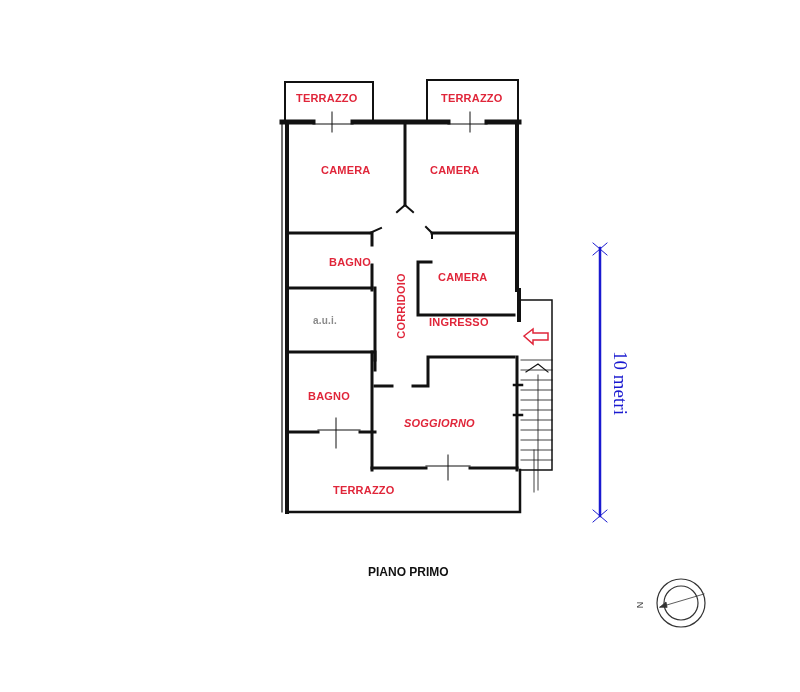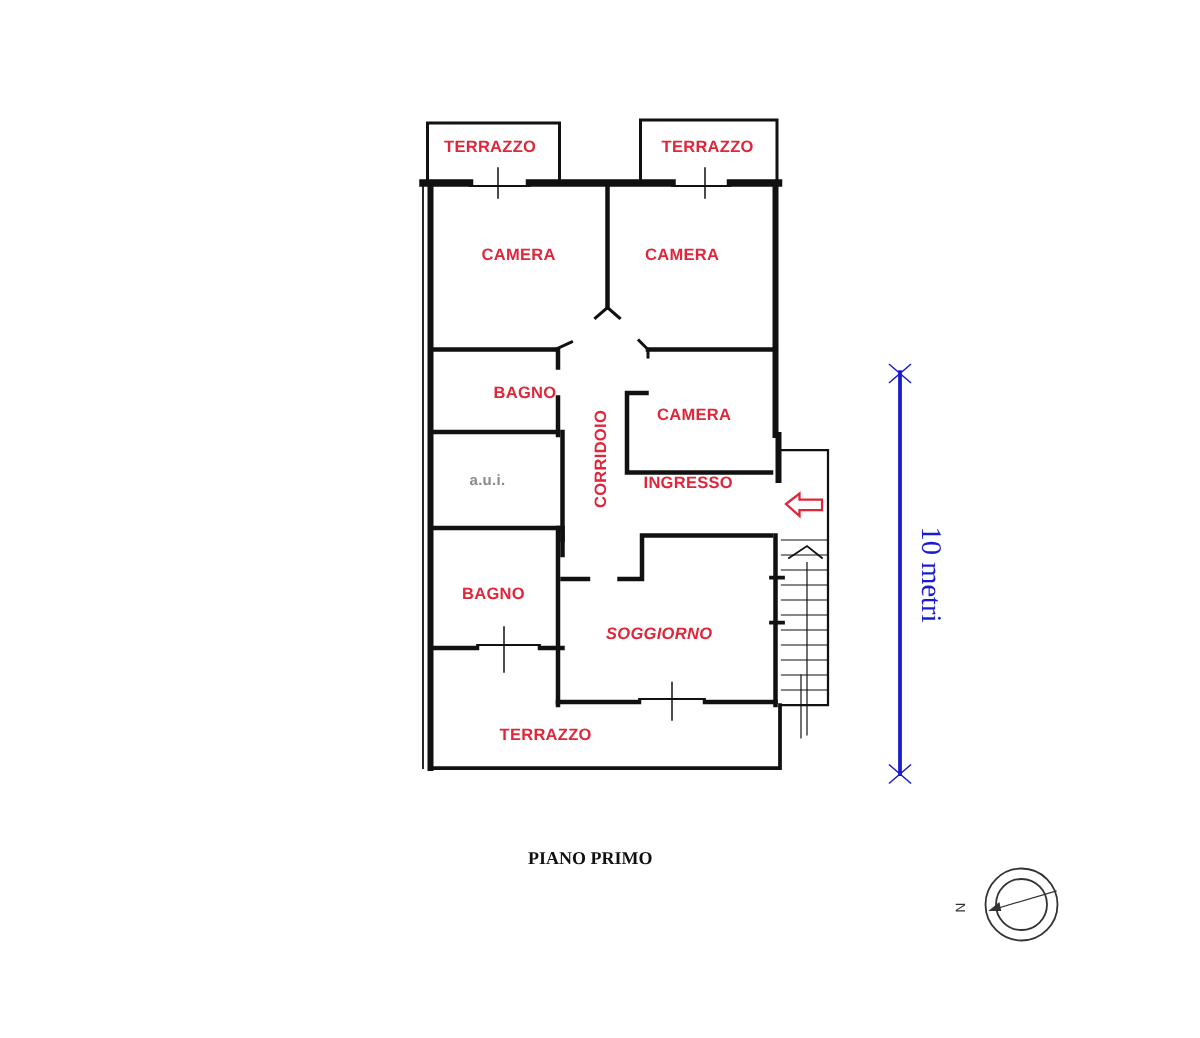--- a/index.html
+++ b/index.html
@@ -1,21 +1,21 @@
 <!DOCTYPE html>
 <html><head>
 <meta charset="utf-8">
 <style>
   html, body { margin:0; padding:0; background:#ffffff; }
   body { width:800px; height:692px; position:relative; overflow:hidden; font-family:"Liberation Sans", sans-serif; }
   .plan { position:absolute; left:0; top:0; width:800px; height:692px; }
   .room-label { position:absolute; font-family:"Liberation Sans", sans-serif; font-weight:bold; font-size:11px; color:#e0263a; letter-spacing:0.2px; white-space:nowrap; }
   .aui { color:#8a8a8a; font-size:10px; }
   .vert { transform:rotate(-90deg); transform-origin:center; }
-  .title { position:absolute; left:352px; top:565px; font-family:Liberation Serif, serif; font-weight:bold; font-size:12px; color:#111; }
+  .title { position:absolute; left:368px; top:565px; font-family:Liberation Sans, sans-serif; font-weight:bold; font-size:12px; color:#111; }
   .scale-label { position:absolute; left:588px; top:372px; font-family:"Liberation Serif", serif; font-size:19px; color:#1a1ad0; transform:rotate(90deg); transform-origin:center; white-space:nowrap; }
   .compass-n { position:absolute; left:637px; top:600px; font-family:"Liberation Sans", sans-serif; font-size:9px; color:#333; transform:rotate(-90deg); }
 </style>
 </head>
 <body>
 
 <svg class="plan" width="800" height="692" viewBox="0 0 800 692" xmlns="http://www.w3.org/2000/svg">
   <g stroke="#111" fill="none" stroke-linecap="square">
 
     <g>

